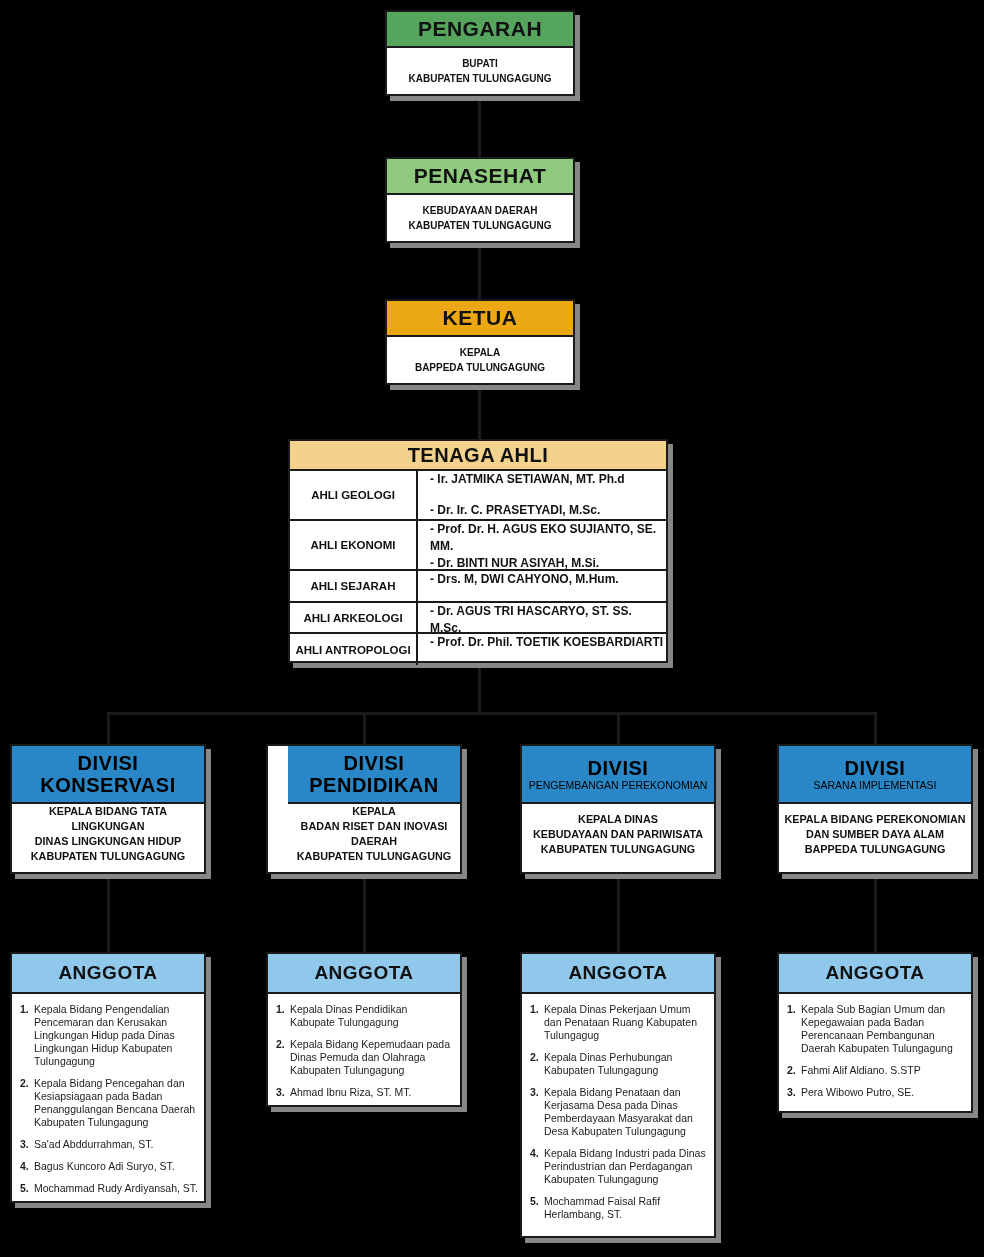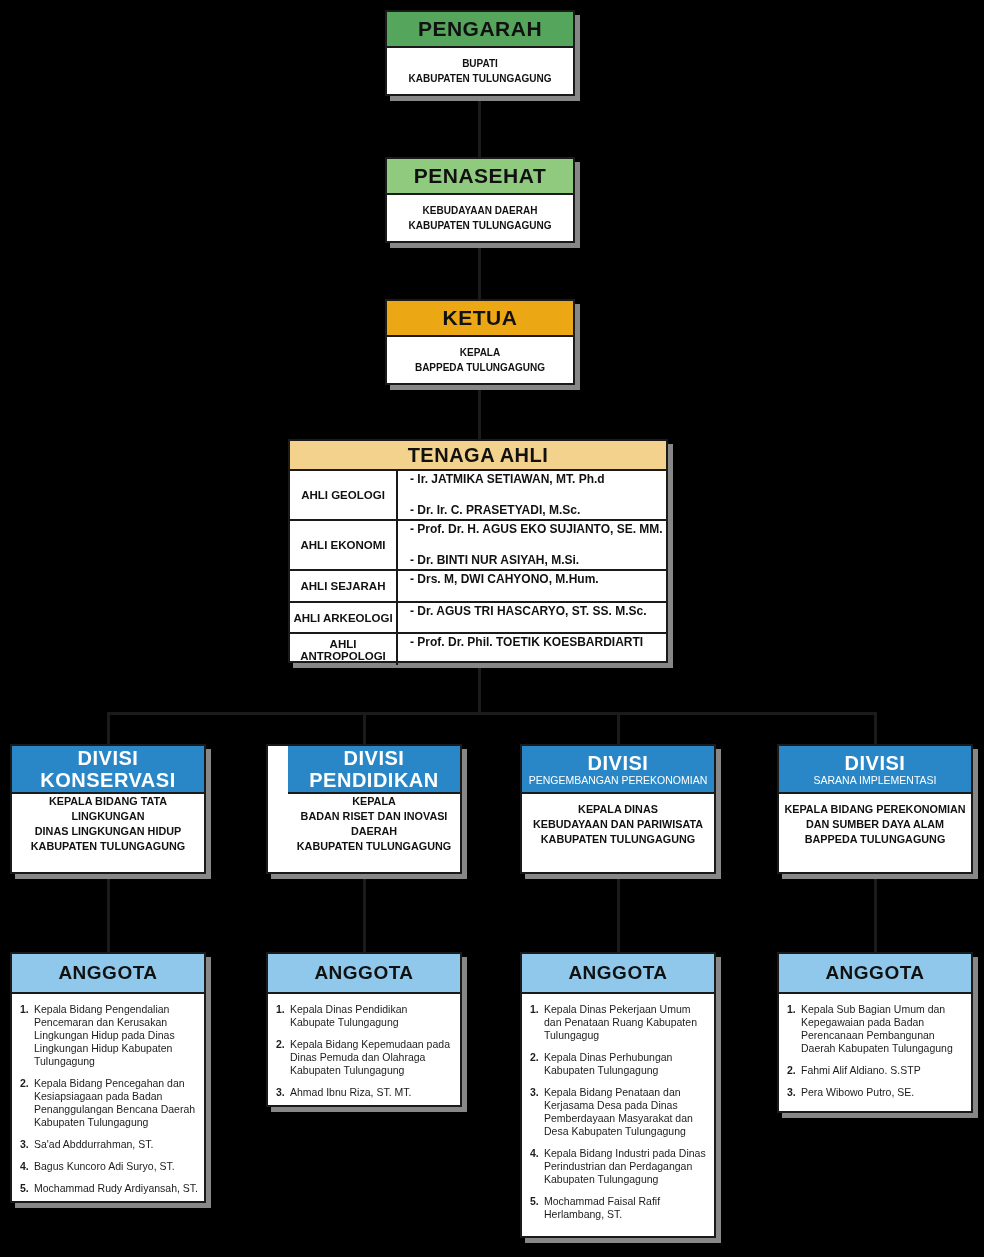--- a/index.html
+++ b/index.html
@@ -23,28 +23,28 @@
   
   .chainbox{left:385px;width:190px;height:86px;}
   .chainbox .hdr{height:36px;font-size:21px;}
   .chainbox .body{height:46px;font-size:10px;line-height:15px;}
 
   
   .tenaga{left:288px;top:439px;width:380px;height:224px;}
   .tenaga .hdr{height:30px;font-size:20px;}
   .trow{display:flex;border-bottom:2px solid #1a1a1a;box-sizing:border-box;}
   .trow:last-child{border-bottom:none;}
-  .tlabel{width:108px;border-right:2px solid #1a1a1a;display:flex;align-items:center;
+  .tlabel{width:128px;border-right:2px solid #1a1a1a;display:flex;align-items:center;
     justify-content:center;text-align:center;font-weight:bold;font-size:11.5px;box-sizing:border-box;}
   .tnames{flex:1;display:flex;flex-direction:column;justify-content:space-between;
     padding-left:12px;font-weight:bold;font-size:12px;line-height:17px;box-sizing:border-box;}
 
   
   .division{top:744px;width:196px;height:130px;}
-  .division .hdr{height:48px;color:#ffffff;border-bottom-color:#1a1a1a;}
+  .division .hdr{height:58px;color:#000000;border-bottom-color:#1a1a1a;}
   .division .hdr .t{font-size:20px;line-height:22px;}
   .division .hdr .st{font-size:10.5px;line-height:13px;}
   .division .body{height:60px;font-size:10.8px;line-height:15px;padding:0 4px;}
 
   
   .anggota{top:952px;width:196px;}
   .anggota .hdr{height:40px;font-size:19px;}
   .alist{padding:9px 6px 6px 8px;}
   .aitem{display:flex;margin-bottom:9px;font-size:10.5px;line-height:13px;color:#1c1c1c;}
   .aitem .num{font-weight:bold;width:14px;flex:0 0 14px;}

